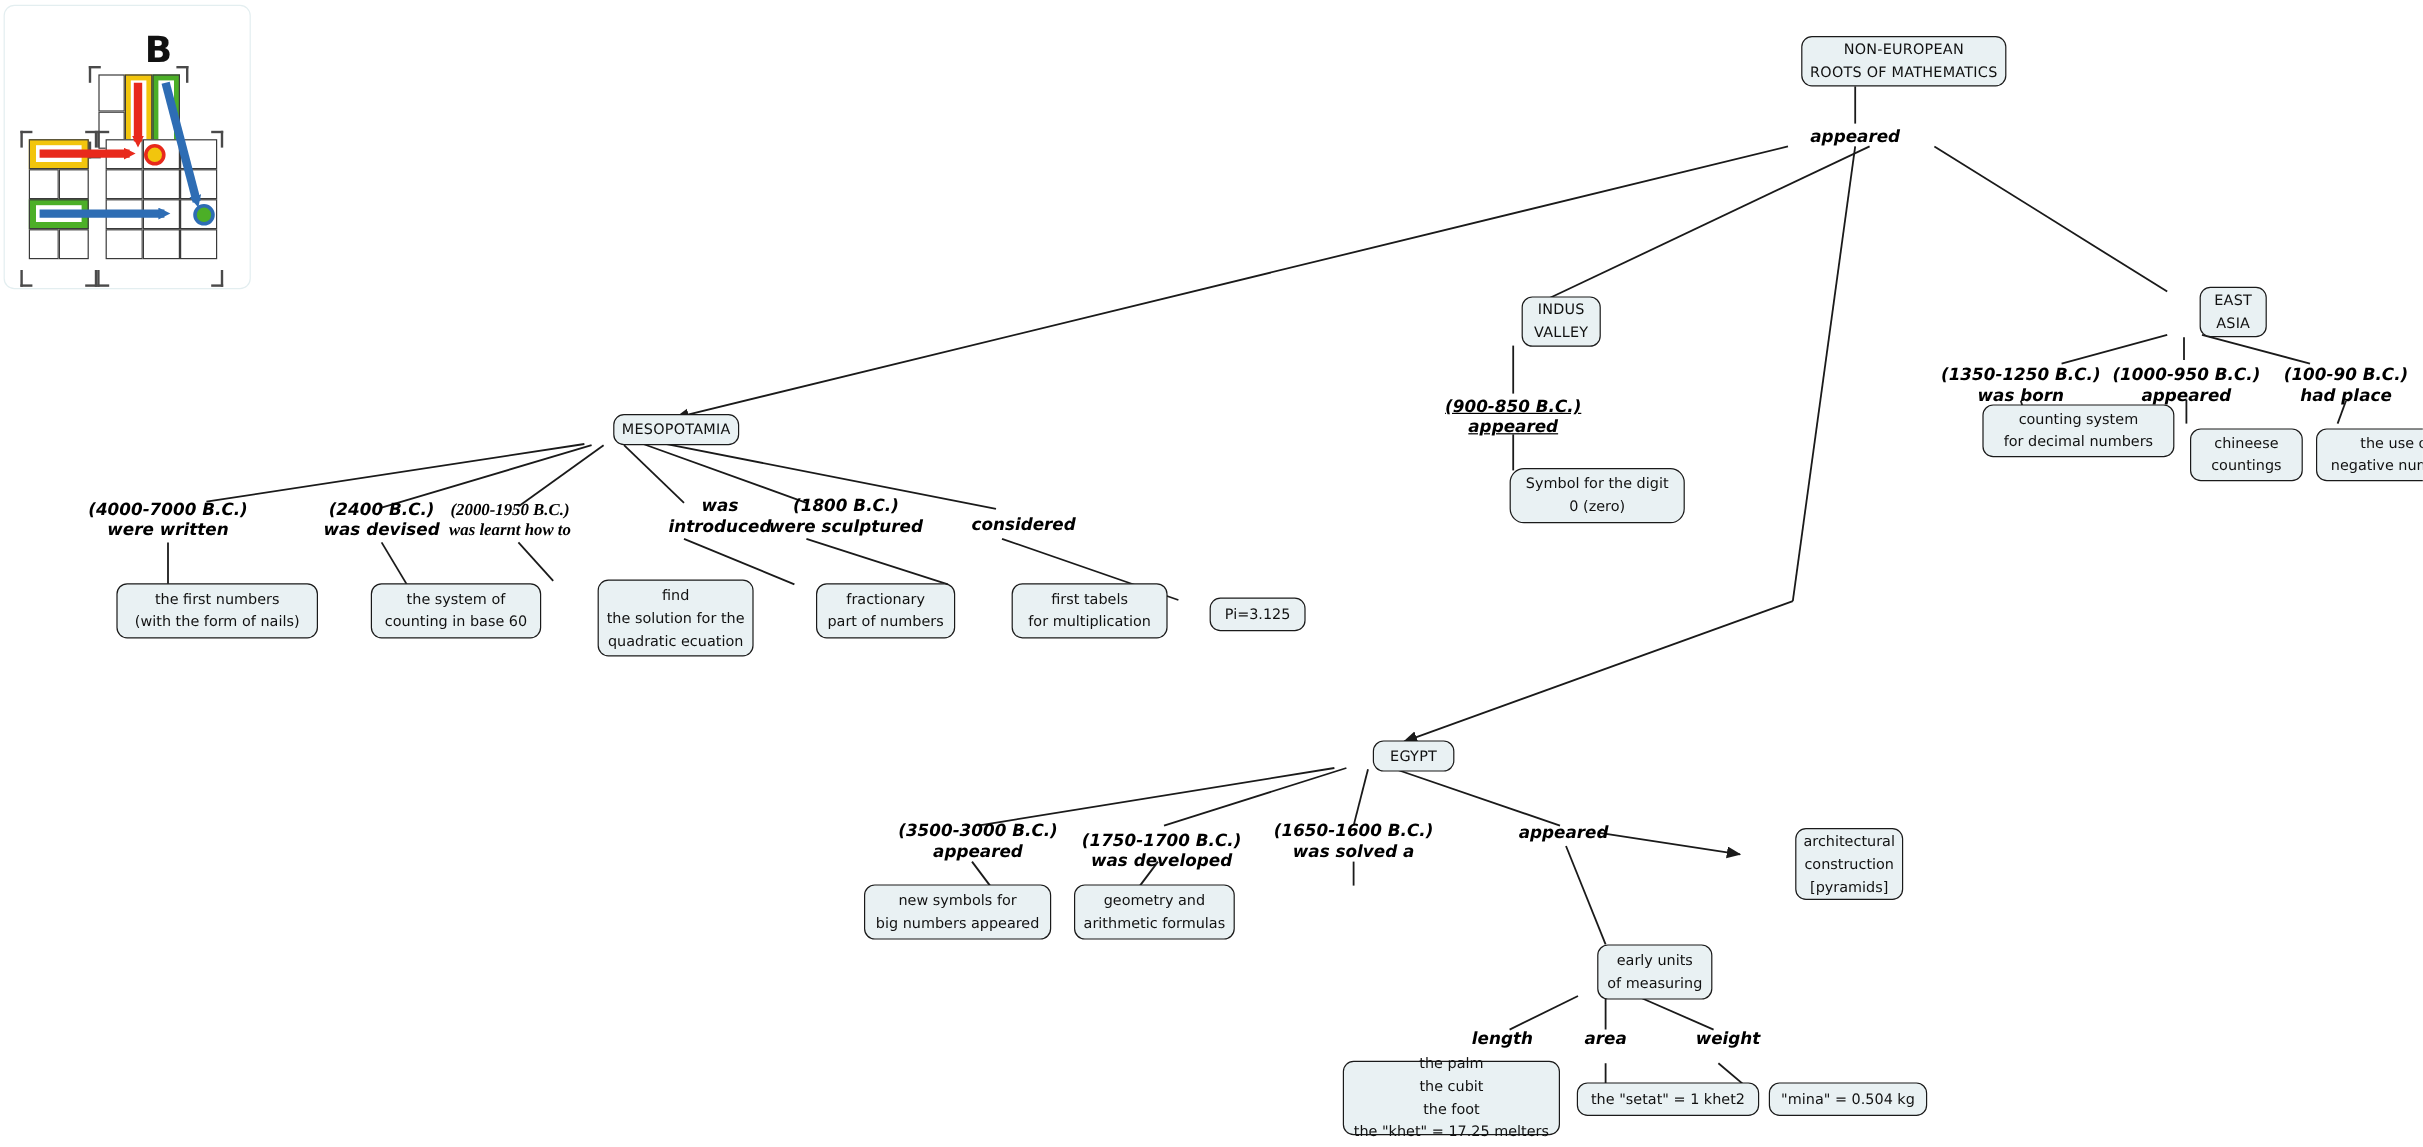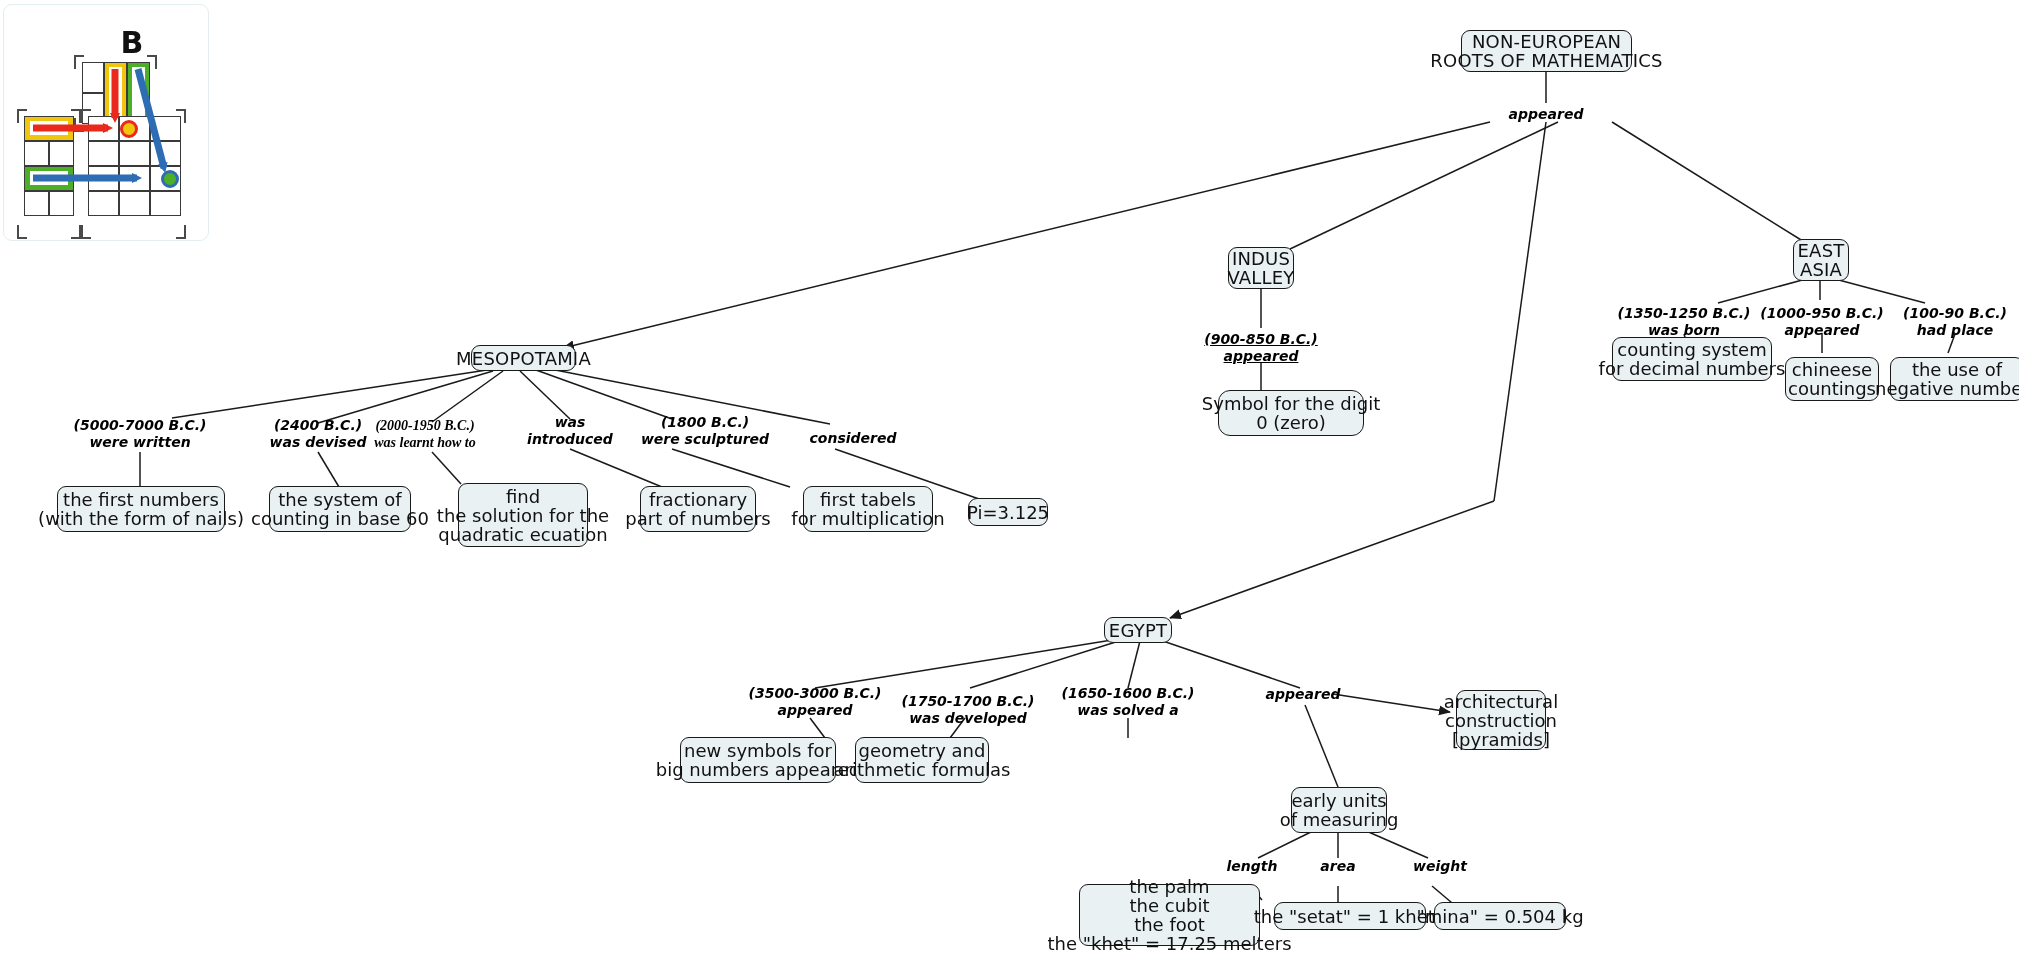--- a/index.html
+++ b/index.html
@@ -7,21 +7,21 @@
   body{width:2019px;height:956px;position:relative;overflow:hidden;
        font-family:"DejaVu Sans","Liberation Sans",sans-serif;color:#000;}
 
   #canvas{position:absolute;left:0;top:0;width:2019px;height:956px;}
 
   svg#edges{position:absolute;left:0;top:0;width:2019px;height:956px;pointer-events:none;}
 
   .node{position:absolute;box-sizing:border-box;
         background:#e9f1f3;border:1.6px solid #1a1a1a;border-radius:9px;
         display:flex;align-items:center;justify-content:center;text-align:center;
-        font-size:18px;line-height:19px;color:#111;padding:4px 9px;white-space:pre;}
+        font-size:12px;line-height:19px;color:#111;padding:4px 9px;white-space:pre;margin-left:40px;}
   .node.cap{letter-spacing:.2px;}
   .link-label{position:absolute;font-style:italic;font-weight:bold;font-size:14px;
         line-height:17px;text-align:center;color:#000;white-space:pre;
         transform:translateX(-50%);}
 
   
   #inset{position:absolute;left:3px;top:4px;width:204px;height:235px;
          background:#fff;border:1.5px solid #e3eef0;border-radius:9px;}
   #inset .btitle{position:absolute;left:128px;top:20px;font-size:30px;font-weight:600;
          font-family:"DejaVu Sans","Liberation Sans",sans-serif;color:#111;
@@ -165,27 +165,27 @@
     <div class="dot" style="left:116px;top:115px;width:18px;height:18px;background:#f2c50d;border:3px solid #e8291c;"></div>
     <div class="dot" style="left:157px;top:165px;width:18px;height:18px;background:#4caf27;border:3px solid #2e6db4;"></div>
   </div>
 
   <div class="node cap" style="left:1461px;top:30px;width:171px;height:42px;">NON-EUROPEAN
 ROOTS OF MATHEMATICS</div>
   <div class="link-label" style="left:1546px;top:106px;">appeared</div>
 
   <div class="node cap" style="left:471px;top:345px;width:105px;height:26px;">MESOPOTAMIA</div>
 
-  <div class="link-label" style="left:140px;top:417px;">(5000-7000 B.C.)
+  <div class="link-label" style="left:140px;top:417px;">(4000-7000 B.C.)
 were written</div>
   <div class="link-label" style="left:318px;top:417px;">(2400 B.C.)
 was devised</div>
   <div class="link-label" style="left:425px;top:417px;font-family:Liberation Serif, serif;">(2000-1950 B.C.)
 was learnt how to</div>
-  <div class="link-label" style="left:570px;top:414px;">was
+  <div class="link-label" style="left:600px;top:414px;">was
 introduced</div>
   <div class="link-label" style="left:705px;top:414px;">(1800 B.C.)
 were sculptured</div>
   <div class="link-label" style="left:853px;top:430px;">considered</div>
 
   <div class="node" style="left:57px;top:486px;width:168px;height:46px;">the first numbers
 (with the form of nails)</div>
   <div class="node" style="left:269px;top:486px;width:142px;height:46px;">the system of
 counting in base 60</div>
   <div class="node" style="left:458px;top:483px;width:130px;height:64px;">find

